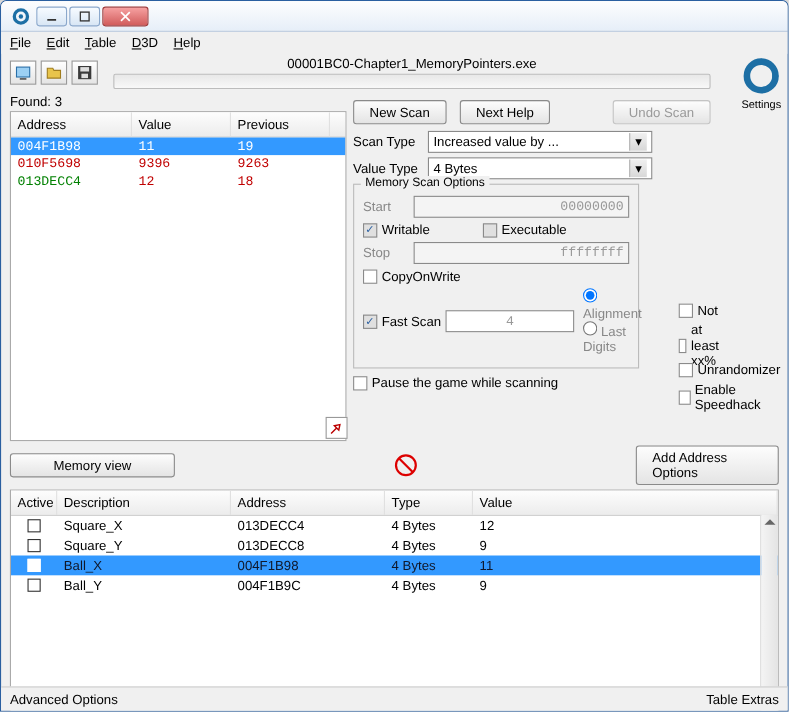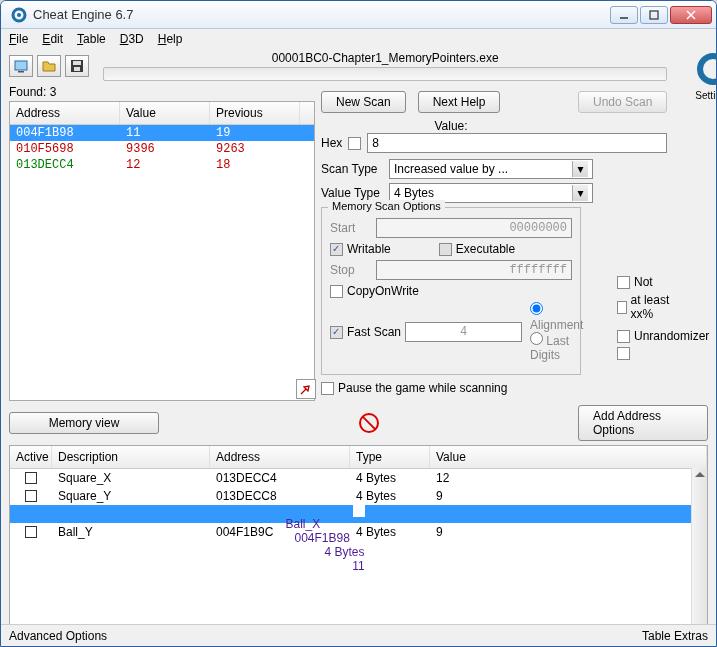--- a/index.html
+++ b/index.html
@@ -69,21 +69,21 @@
 .no-circle { width: 20px; height: 20px; border: 2px solid #d00; border-radius: 50%; position: relative; }
 .no-circle::after { content: ""; position: absolute; width: 18px; height: 2px; background: #d00; top: 7px; left: -1px; transform: rotate(45deg); }
 .addr-list { margin: 0 8px; border: 1px solid #aaa; background: #fff; height: 212px; position: relative; }
 .addr-list .hdr { display: flex; background: linear-gradient(#fdfdfd,#ececec); border-bottom: 1px solid #ccc; }
 .addr-list .hdr div { padding: 4px 6px; border-right: 1px solid #e0e0e0; }
 .c-act { width: 42px; } .c-desc { width: 158px; } .c-add { width: 140px; } .c-type { width: 80px; } .c-valu { flex: 1; }
 .addr-list .row { display: flex; align-items: center; height: 18px; }
 .addr-list .row div { padding: 0 6px; }
 .addr-list .row .c-act { display: flex; justify-content: center; }
 .cb { width: 12px; height: 12px; border: 1px solid #333; background: #fff; }
-.addr-list .row.sel { background: #3399ff; color: #4c1d95; flex-direction: column; }
+.addr-list .row.sel { background: #3399ff; color: #0f172a; }
 .addr-list .row.sel .cb { border-color: #fff; }
 .bottom-bar { position: absolute; bottom: 1px; left: 1px; right: 1px; height: 22px; background: #f0f0f0; border-top: 1px solid #ccc; display: flex; align-items: center; padding: 0 8px; }
 .bottom-bar .right { margin-left: auto; }
 .scroll-handle { position: absolute; right: 0; top: 22px; bottom: 0; width: 16px; background: linear-gradient(to right,#f4f4f4,#e4e4e4); border-left: 1px solid #ddd; }
 .scroll-handle::before, .scroll-handle::after { content: ""; position: absolute; left: 3px; width: 0; height: 0; border-left: 5px solid transparent; border-right: 5px solid transparent; }
 .scroll-handle::before { top: 4px; border-bottom: 5px solid #666; }
 .scroll-handle::after { bottom: 4px; border-top: 5px solid #666; }
 
 .rc1 { position: absolute; left: 616px; top: 186px; }
 .rc2 { position: absolute; left: 616px; top: 240px; }
@@ -92,21 +92,20 @@
 <body>
 
 <div class="window">
   <div class="titlebar">
     <span class="app-icon">
       <svg viewBox="0 0 16 16">
           <circle cx="8" cy="8" r="6" fill="none" stroke="#1d6fa5" stroke-width="3"></circle>
           <circle cx="8" cy="8" r="2" fill="#1d6fa5"></circle>
         </svg>
     </span>
-    <span class="title">Cheat Engine 6.7</span>
     <div class="win-buttons">
       <div class="win-btn">
           <svg viewBox="0 0 10 10">
             <line x1="1" y1="8" x2="9" y2="8" stroke="#333" stroke-width="1.5"></line>
           </svg>
         </div>
       <div class="win-btn">
           <svg viewBox="0 0 10 10">
             <rect x="1" y="1" width="8" height="8" fill="none" stroke="#333" stroke-width="1.2"></rect>
           </svg>
@@ -189,28 +188,20 @@
             </div>
         </div>
 
         <div class="right-col">
           <div class="scan-buttons">
             <div class="btn">New Scan</div>
             <div class="btn">Next Help</div>
             <div style="flex:1"></div>
             <div class="btn disabled">Undo Scan</div>
           </div>
-          <div class="value-block">
-            <div class="lbl-val">Value:</div>
-            <div class="hex-row">
-              <span>Hex</span>
-              <span class="checkbox"></span>
-              <input class="input big" value="8" style="">
-            </div>
-          </div>
           <div class="form-row">
             <label>Scan Type</label>
             <div class="select">
                 <span>Increased value by ...</span>
                 <span class="arrow">▾</span>
               </div>
           </div>
           <div class="form-row">
             <label>Value Type</label>
             <div class="select">
@@ -266,20 +257,21 @@
               <span>at least xx%</span>
             </div>
         </div>
         <div class="rc2">
           <div class="form-row">
               <span class="checkbox"></span>
               <span>Unrandomizer</span>
             </div>
           <div class="form-row">
               <span class="checkbox"></span>
+              <span>Enable Speedhack</span>
             </div>
         </div>
       </div>
     </div>
     <div class="logo-area">
       <svg width="36" height="36" viewBox="0 0 36 36">
           <circle cx="18" cy="18" r="13" fill="none" stroke="#1d6fa5" stroke-width="6"></circle>
           <path d="M18 2 L22 8 L14 8 Z" fill="#1d6fa5"></path>
           <path d="M34 18 L28 22 L28 14 Z" fill="#1d6fa5"></path>
         </svg>

